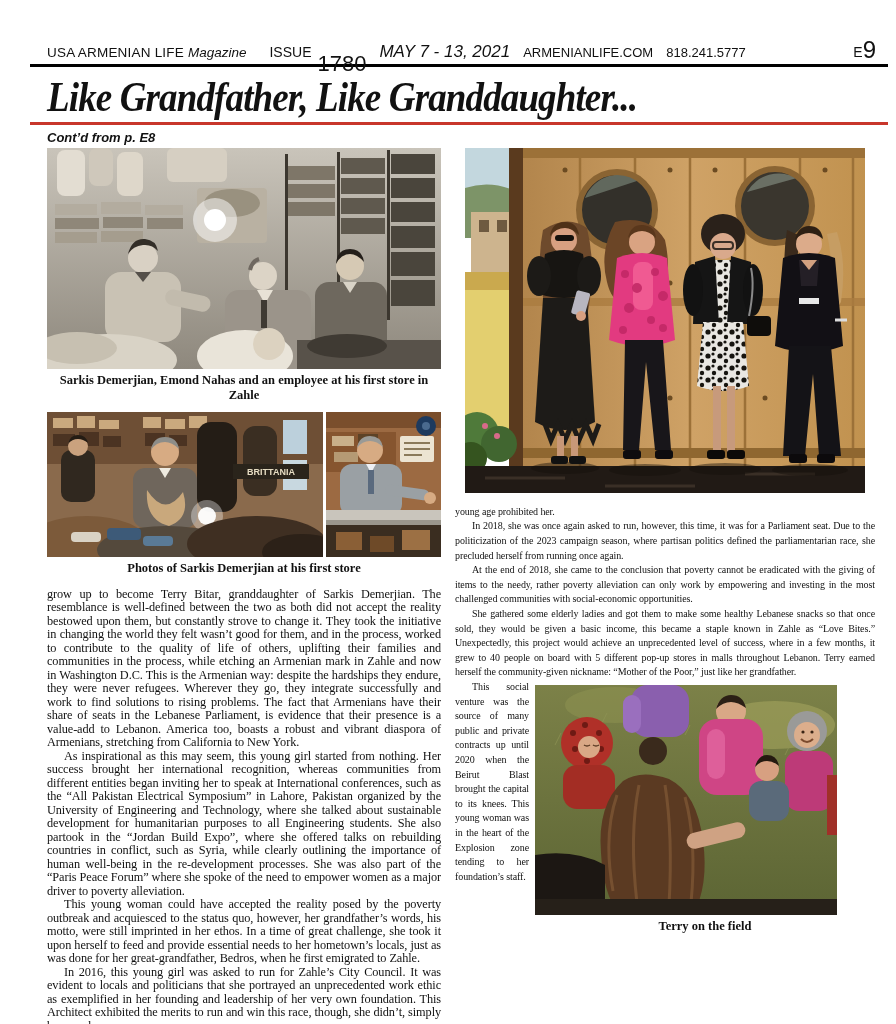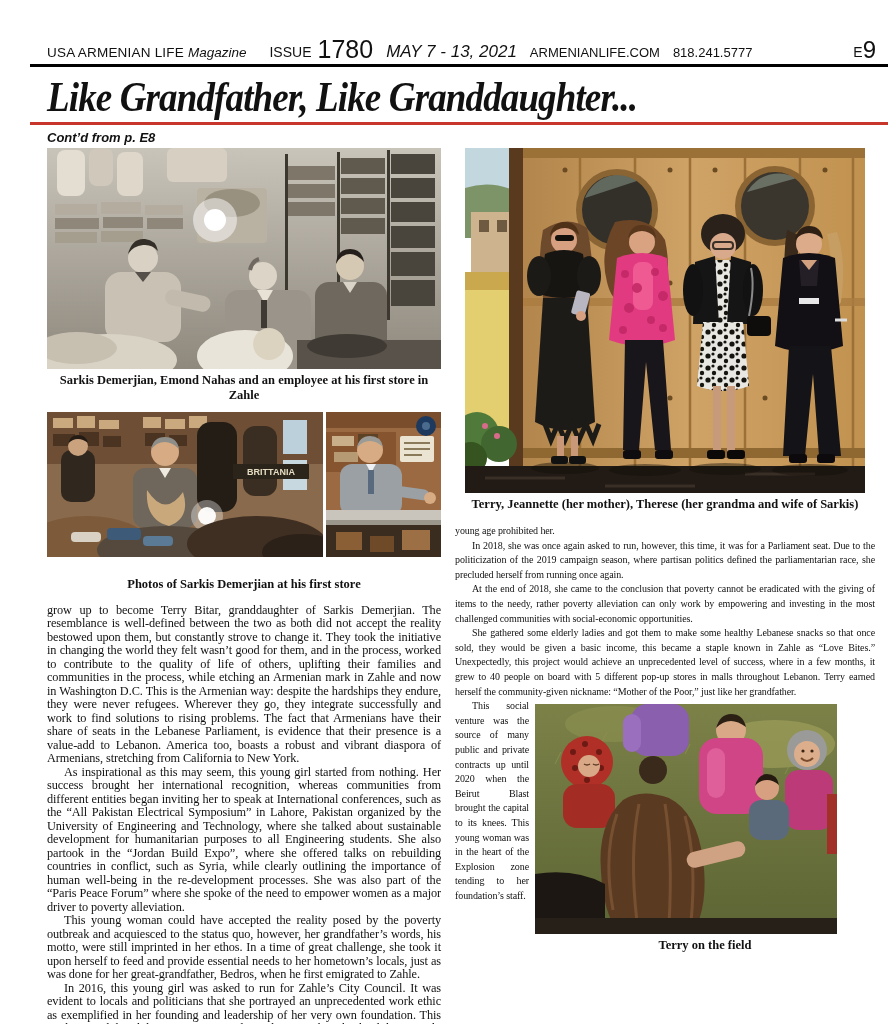--- a/index.html
+++ b/index.html
@@ -4,21 +4,21 @@
 <style>
   html,body{margin:0;padding:0;background:#e8e8e8;}
   .page{width:896px;height:1024px;background:#ffffff;position:relative;overflow:hidden;
         font-family:"Liberation Serif",serif;color:#111;margin:0 auto;}
   
   .masthead{display:flex;align-items:baseline;gap:13px;padding:9px 20px 0 47px;
             font-family:"Liberation Sans",sans-serif;font-weight:normal;white-space:nowrap;}
   .m-name{font-size:13.5px;letter-spacing:.2px;}
   .m-word{font-style:italic;font-size:13.5px;margin-left:-9px;margin-top:23px;}
   .m-issue{font-size:14px;margin-left:10px;}
-  .m-issuenum{font-size:25px;margin-left:-7px;position:relative;top:1px;}
+  .m-issuenum{font-size:22px;margin-left:-7px;position:relative;top:14px;}
   .m-date{font-size:17px;font-style:italic;}
   .m-site{font-size:13px;}
   .m-phone{font-size:13px;margin-top:36px;}
   .m-page{margin-left:auto;}
   .m-page .e{font-size:14px;}
   .m-page .n{font-size:24px;position:relative;top:1px;}
   .mast-rule{height:2.5px;background:#000;margin:1px 8px 0 30px;}
   
   .headline{font-family:"Liberation Serif",serif;font-weight:bold;font-style:italic;
             font-size:43px;line-height:1.02;margin:8px 0 0 47px;letter-spacing:-1px;
@@ -28,21 +28,21 @@
          font-size:13px;margin:5px 0 3px 47px;}
   
   .cols{display:flex;gap:14px;padding:0 21px 0 47px;align-items:flex-start;}
   .col-left{width:394px;flex:none;}
   .col-right{width:420px;flex:none;}
   figure{margin:0;}
   figure svg{display:block;}
   .cap{font-weight:bold;font-size:12.5px;text-align:center;line-height:1.22;
        font-family:"Liberation Serif",serif;}
   .cap1{margin:4px 0 9px;}
-  .cap2{margin:20px 0 11px;}
+  .cap2{margin:4px 0 11px;}
   .cap3{margin:4px 0 0;}
   .capfield{margin:4px 0 0;}
   .duo{display:flex;gap:3px;}
   
   .bodytext p{margin:0;text-align:justify;letter-spacing:-.1px;}
   .col-left .bodytext p{font-size:12.3px;line-height:13.5px;}
   .col-right .bodytext p{font-size:10px;line-height:14.6px;}
   p.ind{text-indent:17px;}
   .famfig{margin:0 10px;}
   .rt-body{margin-top:12px;}
@@ -361,27 +361,26 @@
           <path d="M318,110 q26,-10 52,0 l8,88 q-34,12 -68,0 z" fill="#121015"></path>
           <path d="M334,112 h20 l-2,26 h-16z" fill="#241f26"></path>
           <path d="M336,112 h16 l-8,10z" fill="#d3a180"></path>
           <rect x="334" y="150" width="20" height="6" fill="#e8e8e8"></rect>
           <path d="M370,172 h12" stroke="#dddddd" stroke-width="3"></path>
           <path d="M324,198 h42 l10,110 h-22 l-6,-82 -8,82 h-22 z" fill="#141317"></path>
           <rect x="324" y="306" width="18" height="9" rx="3" fill="#0c0a0c"></rect>
           <rect x="352" y="306" width="18" height="9" rx="3" fill="#0c0a0c"></rect>
         </svg>
         <figcaption class="cap cap3">
-          <div>Terry, Jeannette (her mother), Therese (her grandma and wife of Sarkis)</div>
         </figcaption>
       </figure>
 
       <div class="bodytext rt-body">
         <p>young age prohibited her.</p>
-        <p class="ind">In 2018, she was once again asked to run, however, this time, it was for a Parliament seat. Due to the politicization of the 2019 campaign season, where partisan politics defined the parliamentarian race, she precluded herself from running once again.</p>
+        <p class="ind">In 2018, she was once again asked to run, however, this time, it was for a Parliament seat. Due to the politicization of the 2023 campaign season, where partisan politics defined the parliamentarian race, she precluded herself from running once again.</p>
         <p class="ind">At the end of 2018, she came to the conclusion that poverty cannot be eradicated with the giving of items to the needy, rather poverty alleviation can only work by empowering and investing in the most challenged communities with social-economic opportunities.</p>
         <p class="ind">She gathered some elderly ladies and got them to make some healthy Lebanese snacks so that once sold, they would be given a basic income, this became a staple known in Zahle as “Love Bites.” Unexpectedly, this project would achieve an unprecedented level of success, where in a few months, it grew to 40 people on board with 5 different pop-up stores in malls throughout Lebanon. Terry earned herself the community-given nickname: “Mother of the Poor,” just like her grandfather.</p>
 
         <div class="wrapzone">
           <figure class="floatfig">
             <svg width="302" height="230" viewBox="0 0 302 230">
               <defs>
                 <linearGradient id="grass" x1="0" y1="0" x2="0" y2="1">
                   <stop offset="0" stop-color="#7c8148"></stop>
                     <stop offset="1" stop-color="#5c6534"></stop>

